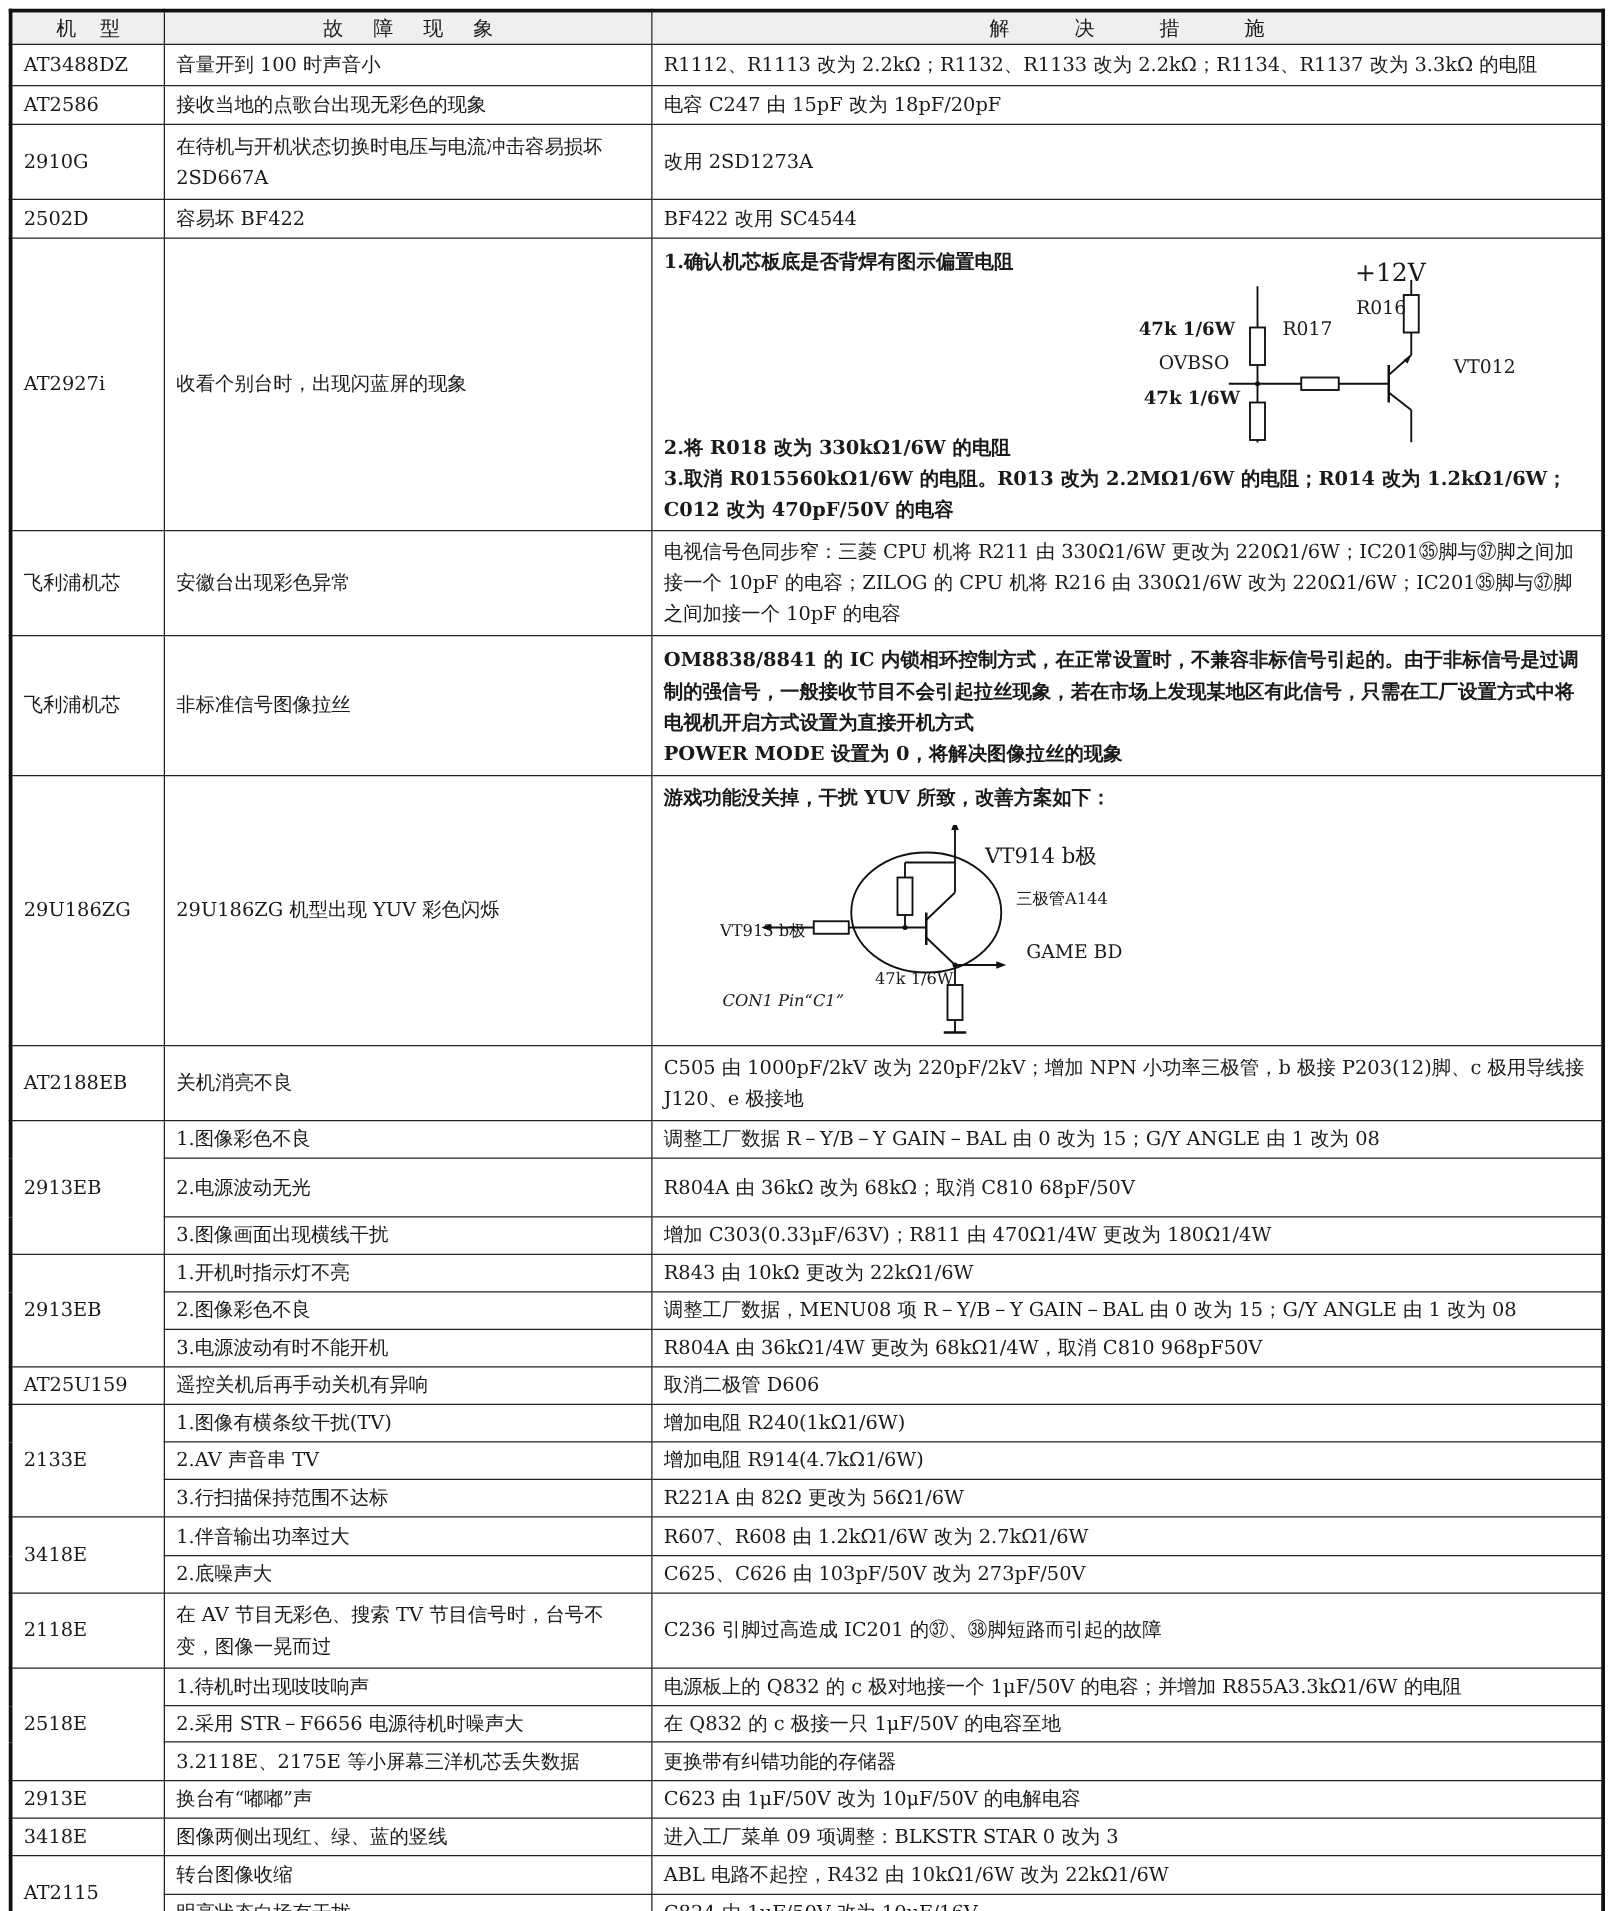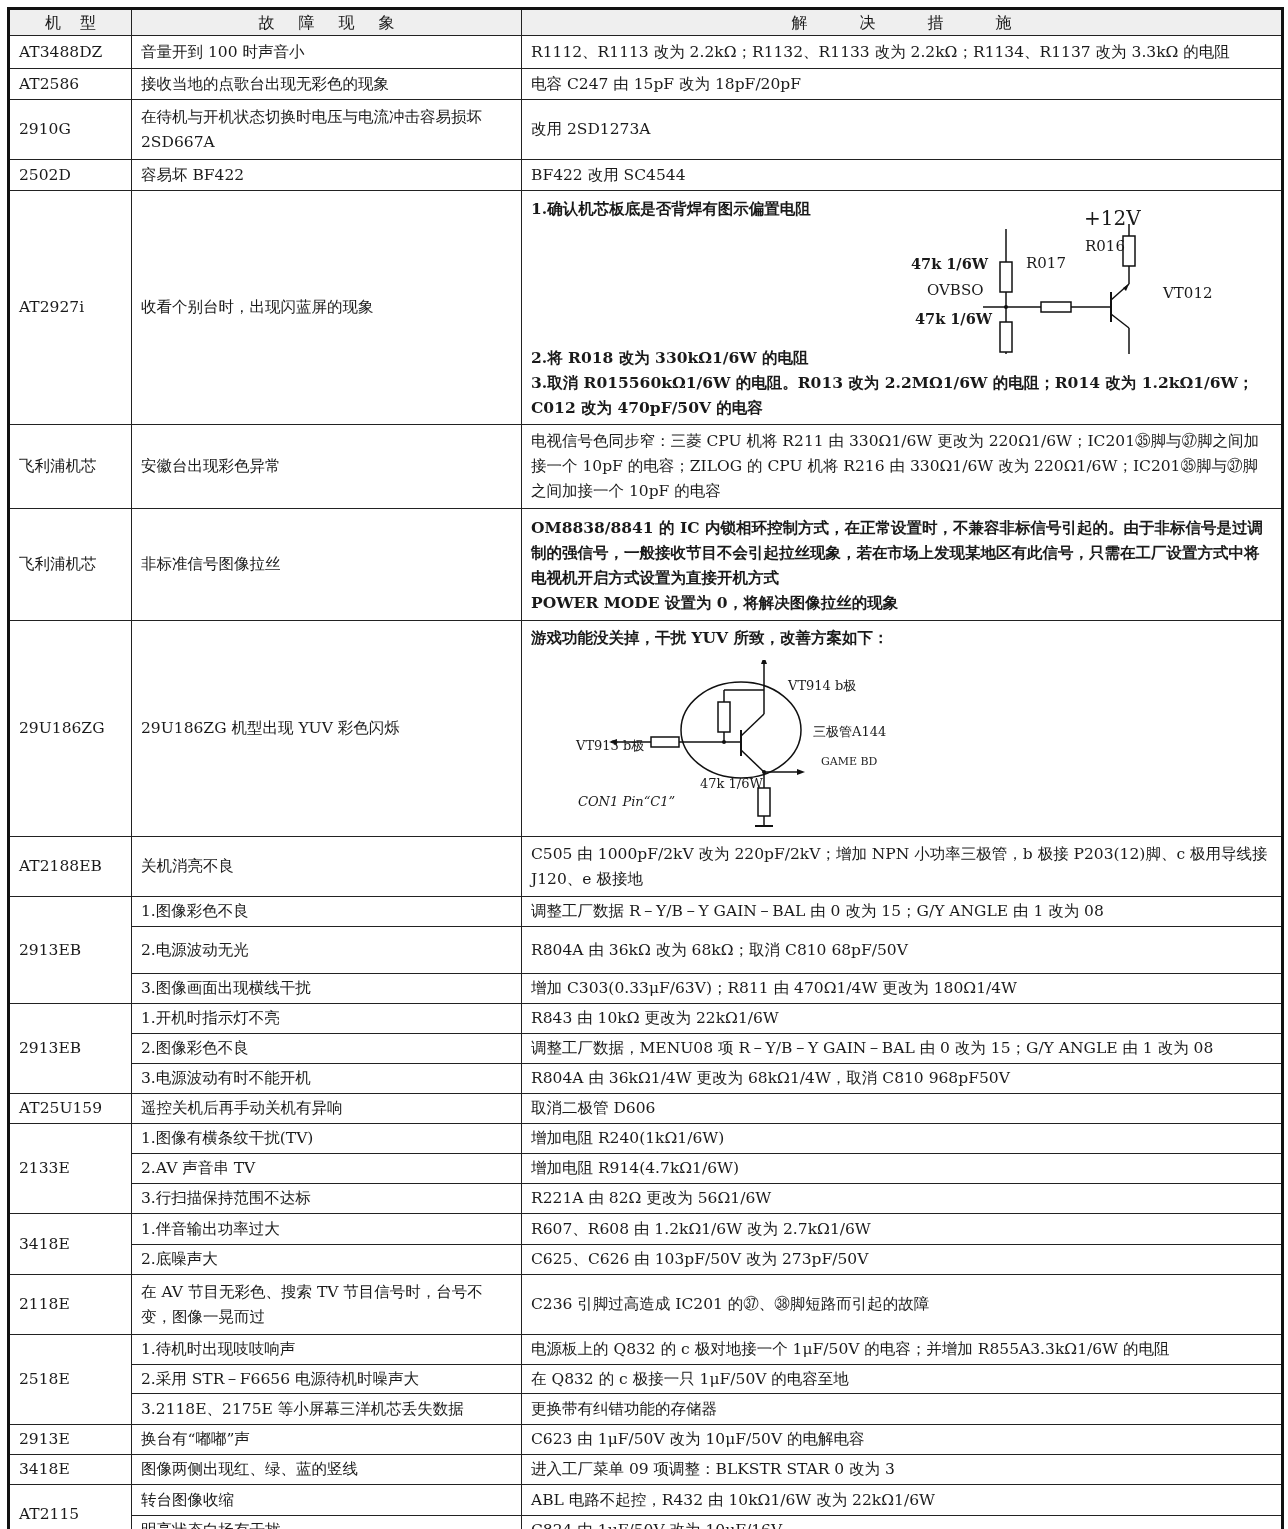--- a/index.html
+++ b/index.html
@@ -171,24 +171,24 @@
             <circle cx="173" cy="112" r="2" fill="#111"></circle>
 
             <line x1="173" y1="112" x2="210" y2="112" stroke="#111" stroke-width="1.5"></line>
             <polygon points="214,112 206,109 206,115" fill="#111"></polygon>
 
             <line x1="173" y1="112" x2="173" y2="128" stroke="#111" stroke-width="1.5"></line>
             <rect x="167" y="128" width="12" height="28" fill="#fff" stroke="#111" stroke-width="1.5"></rect>
             <line x1="173" y1="156" x2="173" y2="166" stroke="#111" stroke-width="1.5"></line>
             <line x1="164" y1="166" x2="182" y2="166" stroke="#111" stroke-width="2"></line>
           </svg>
-          <span style="position:absolute; left:257px; top:48px; font-size:13px;">VT914 b极</span>
-          <span style="position:absolute; left:282px; top:82px; font-size:13px;margin-top:12px;">三极管A144</span>
+          <span style="position:absolute; left:257px; top:48px; font-size:17px;">VT914 b极</span>
+          <span style="position:absolute; left:282px; top:82px; font-size:13px;">三极管A144</span>
           <span style="position:absolute; left:45px; top:108px; font-size:13px;">VT913 b极</span>
-          <span style="position:absolute; left:290px; top:124px; font-size:11px;">GAME BD</span>
+          <span style="position:absolute; left:290px; top:124px; font-size:15px;">GAME BD</span>
           <span style="position:absolute; left:169px; top:146px; font-size:13px;">47k 1/6W</span>
           <span style="position:absolute; left:47px; top:164px; font-size:13px;font-style:italic;">CON1 Pin“C1”</span>
         </div>
       </td>
     </tr>
 
     <tr style="height:60px">
       <td class="model">AT2188EB</td>
       <td>关机消亮不良</td>
       <td>C505 由 1000pF/2kV 改为 220pF/2kV；增加 NPN 小功率三极管，b 极接 P203(12)脚、c 极用导线接 J120、e 极接地</td>

